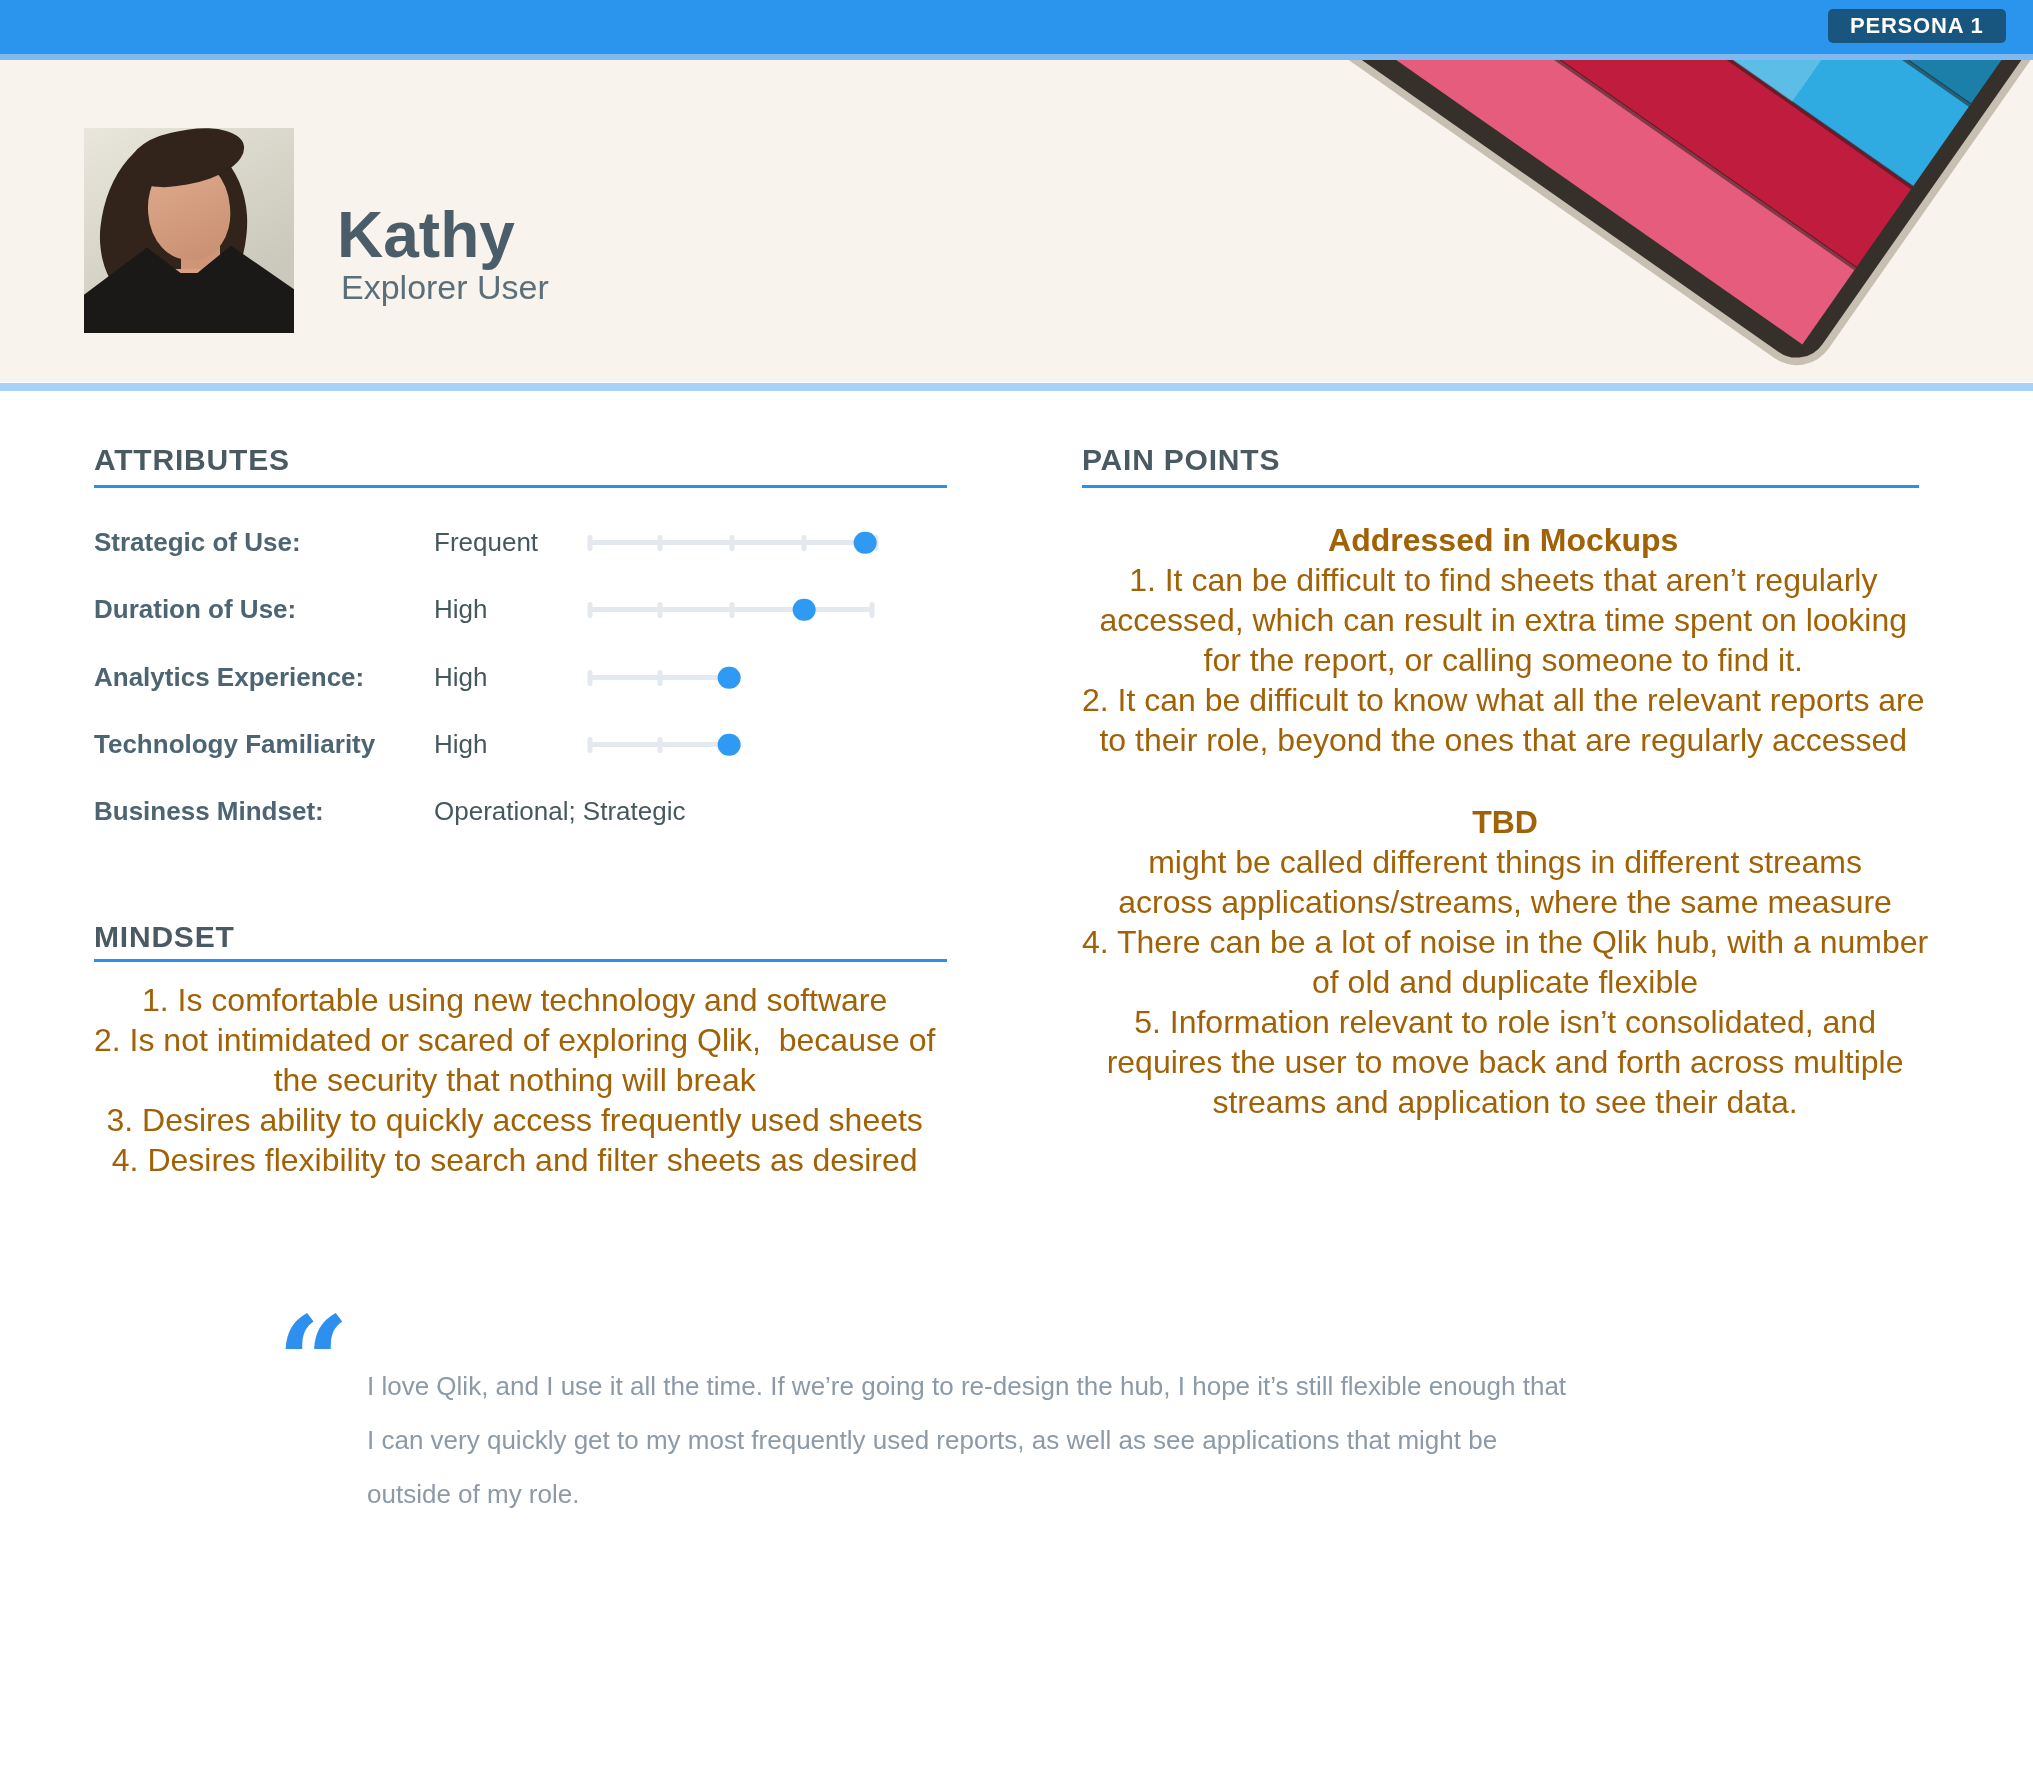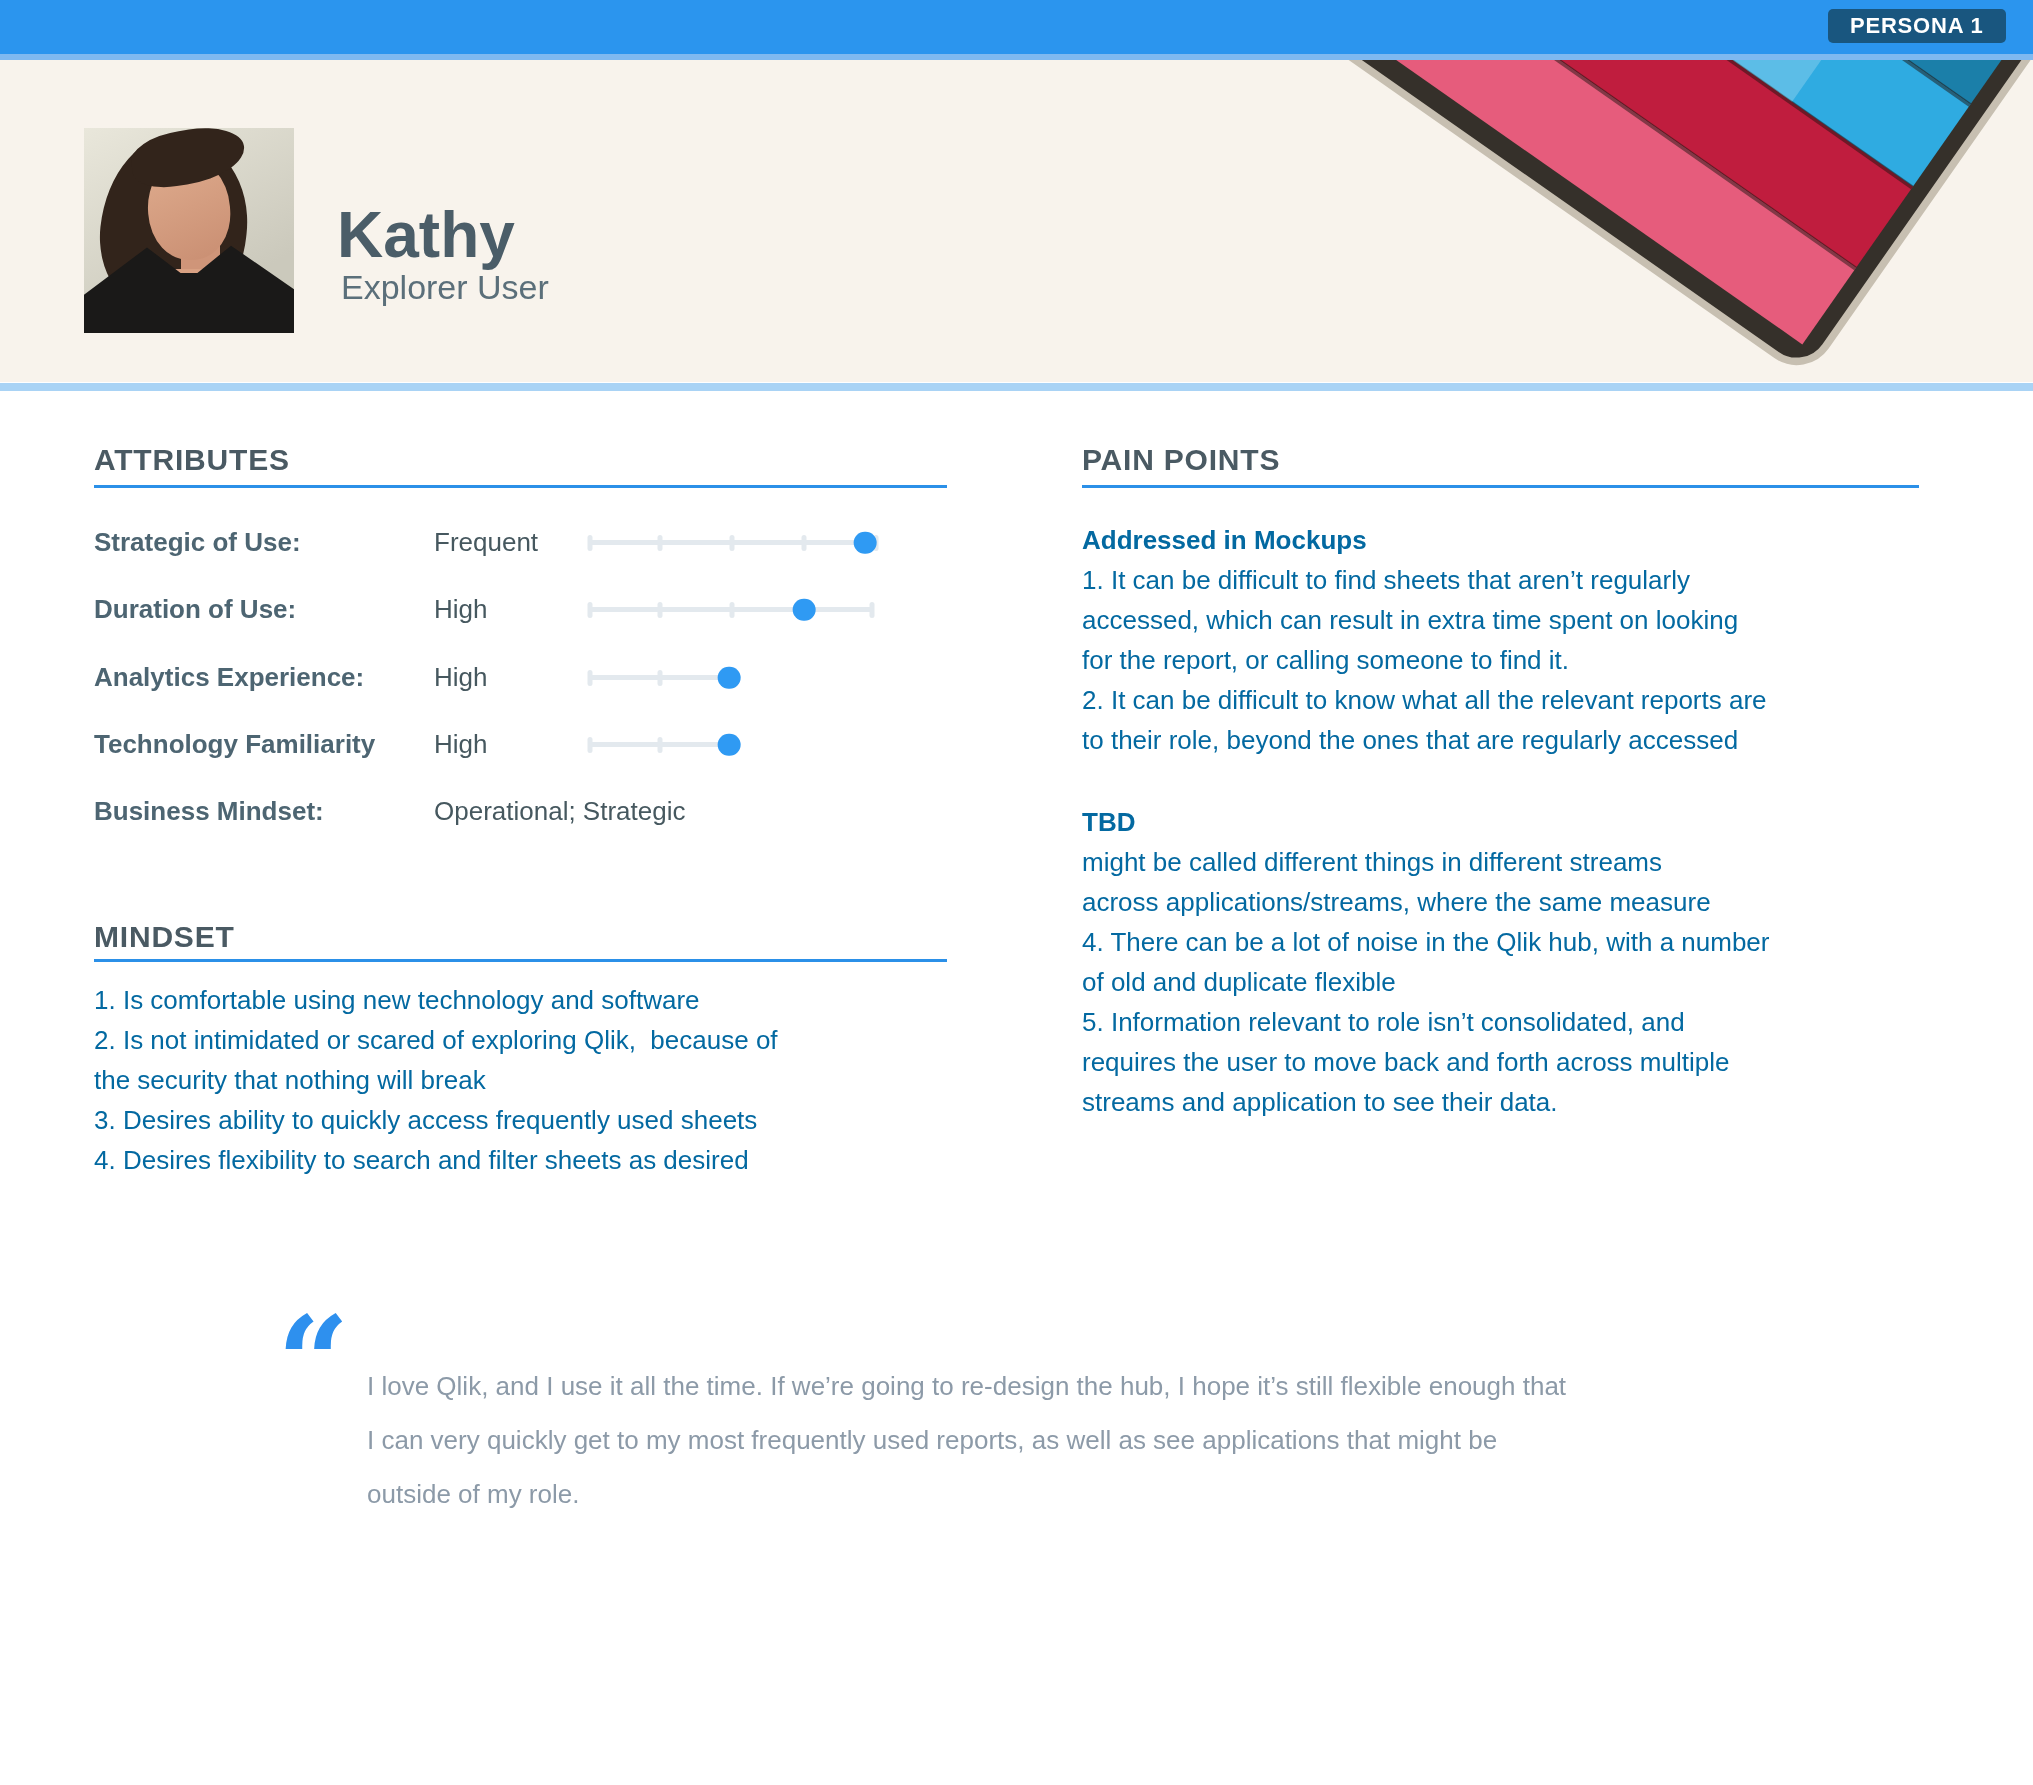--- a/index.html
+++ b/index.html
@@ -37,21 +37,21 @@
   .rule{position:absolute;height:2.5px;background:#2b90e8;width:100%;}
   
   .arow{position:absolute;left:0;width:853px;height:57px;display:flex;align-items:center;}
   .alabel{width:340px;font-size:26px;font-weight:bold;color:#4d6572;}
   .avalue{width:154px;font-size:26px;color:#46585f;}
   .slider{position:relative;height:34px;flex:0 0 auto;}
   .track{position:absolute;top:50%;transform:translateY(-50%);height:5.9px;border-radius:3.4px;background:#e3e9ee;}
   .tick{position:absolute;top:50%;transform:translate(-50%,-50%);width:5px;height:16px;border-radius:2.5px;background:#e3e9ee;}
   .knob{position:absolute;top:50%;transform:translate(-50%,-50%);width:22.7px;height:22.7px;border-radius:50%;background:#2f9af3;}
   
-  .tline{font-size:26px;line-height:40px;color:#0369a1;white-space:pre;}
+  .tline{font-size:32px;line-height:40px;color:#a16207;white-space:pre;text-align:center;}
   .tline.bold{font-weight:bold;}
   .mlist{position:absolute;left:0;top:980px;}
   .pg{position:absolute;left:0;}
   
   .quote-mark{position:absolute;left:277px;top:1299px;font-family:"DejaVu Serif", serif;font-weight:bold;
         font-size:126px;line-height:1;color:#2e90ee;}
   .quote-lines{position:absolute;left:367px;top:1359px;}
   .qline{font-size:26px;line-height:54px;color:#8c9aa8;white-space:pre;}
 </style>
 </head>

